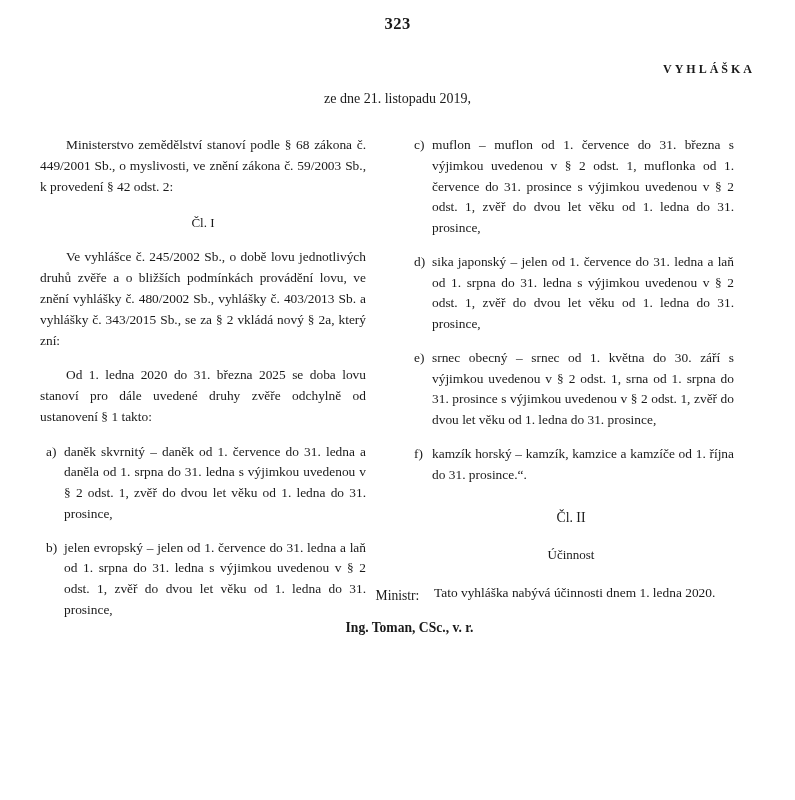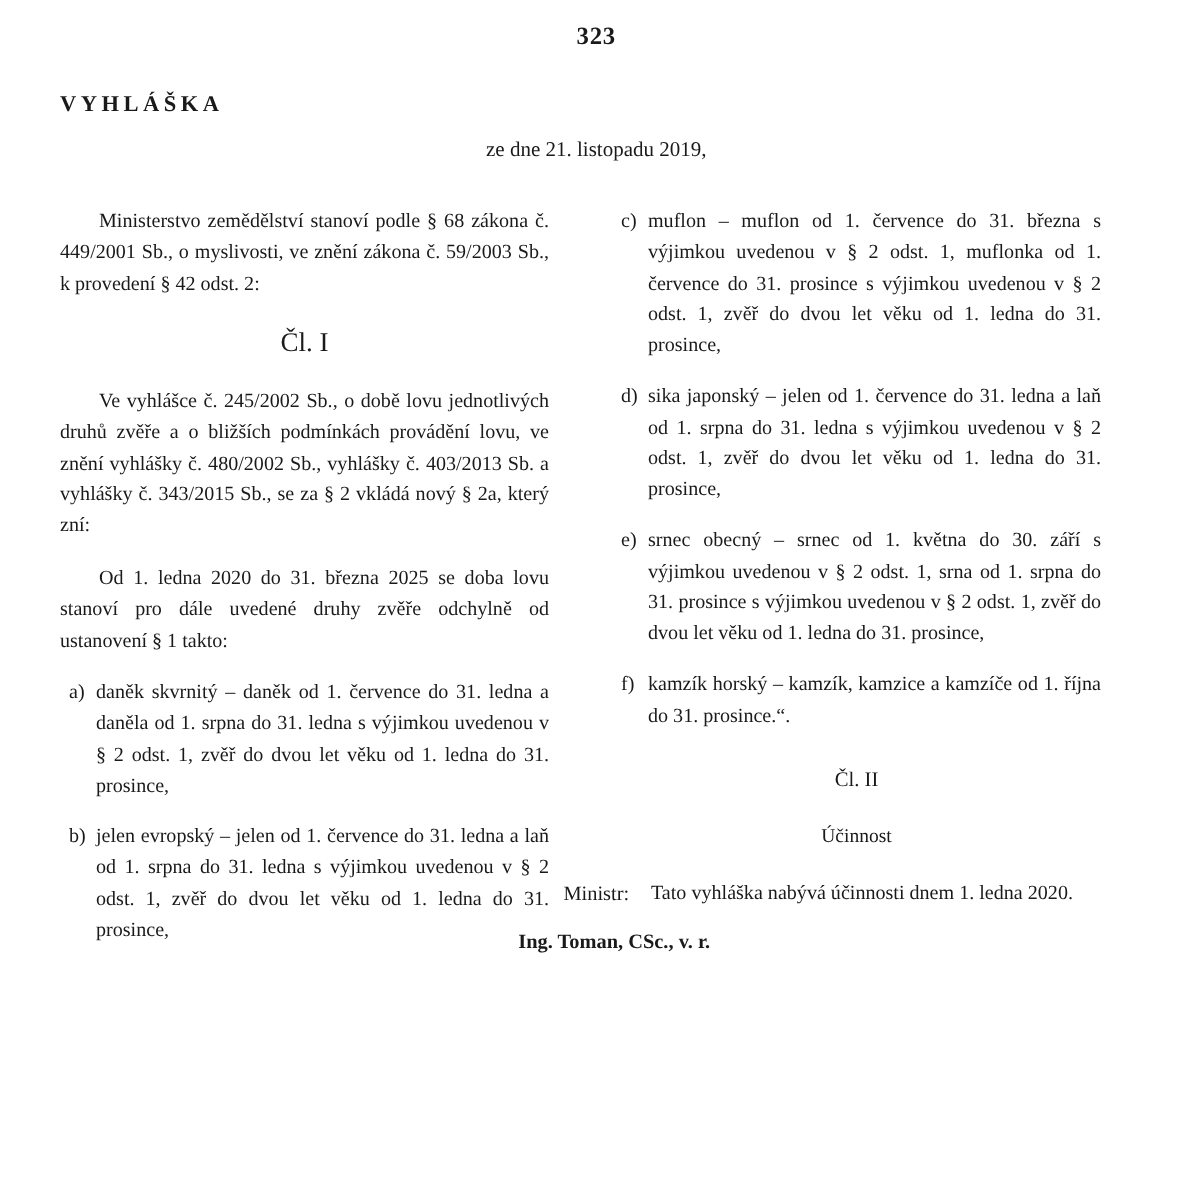--- a/index.html
+++ b/index.html
@@ -22,23 +22,23 @@
     padding: 10px 40px 0 40px;
   }
   .page-number {
     text-align: center;
     font-weight: bold;
     font-size: 16.5px;
     letter-spacing: 0.5px;
     margin: 4px 0 0 0;
   }
   .doc-type {
-    text-align: left;
+    text-align: right;
     font-weight: bold;
-    font-size: 15px;
+    font-size: 12px;
     letter-spacing: 3px;
     margin-top: 28px;
   }
   .doc-date {
     text-align: center;
     font-size: 14px;
     margin-top: 14px;
   }
   .doc-title {
     text-align: center;
@@ -61,21 +61,21 @@
   p {
     margin: 0;
   }
   .para {
     text-align: justify;
     text-indent: 26px;
     margin-bottom: 14px;
   }
   .article-head {
     text-align: center;
-    font-size: 18px;
+    font-size: 13px;
     margin: 16px 0 14px 0;
   }
   .quote-head {
     text-align: center;
     font-size: 13.8px;
     font-weight: normal;
     margin: 14px 0 14px 0;
   }
   .list {
     margin: 0;

